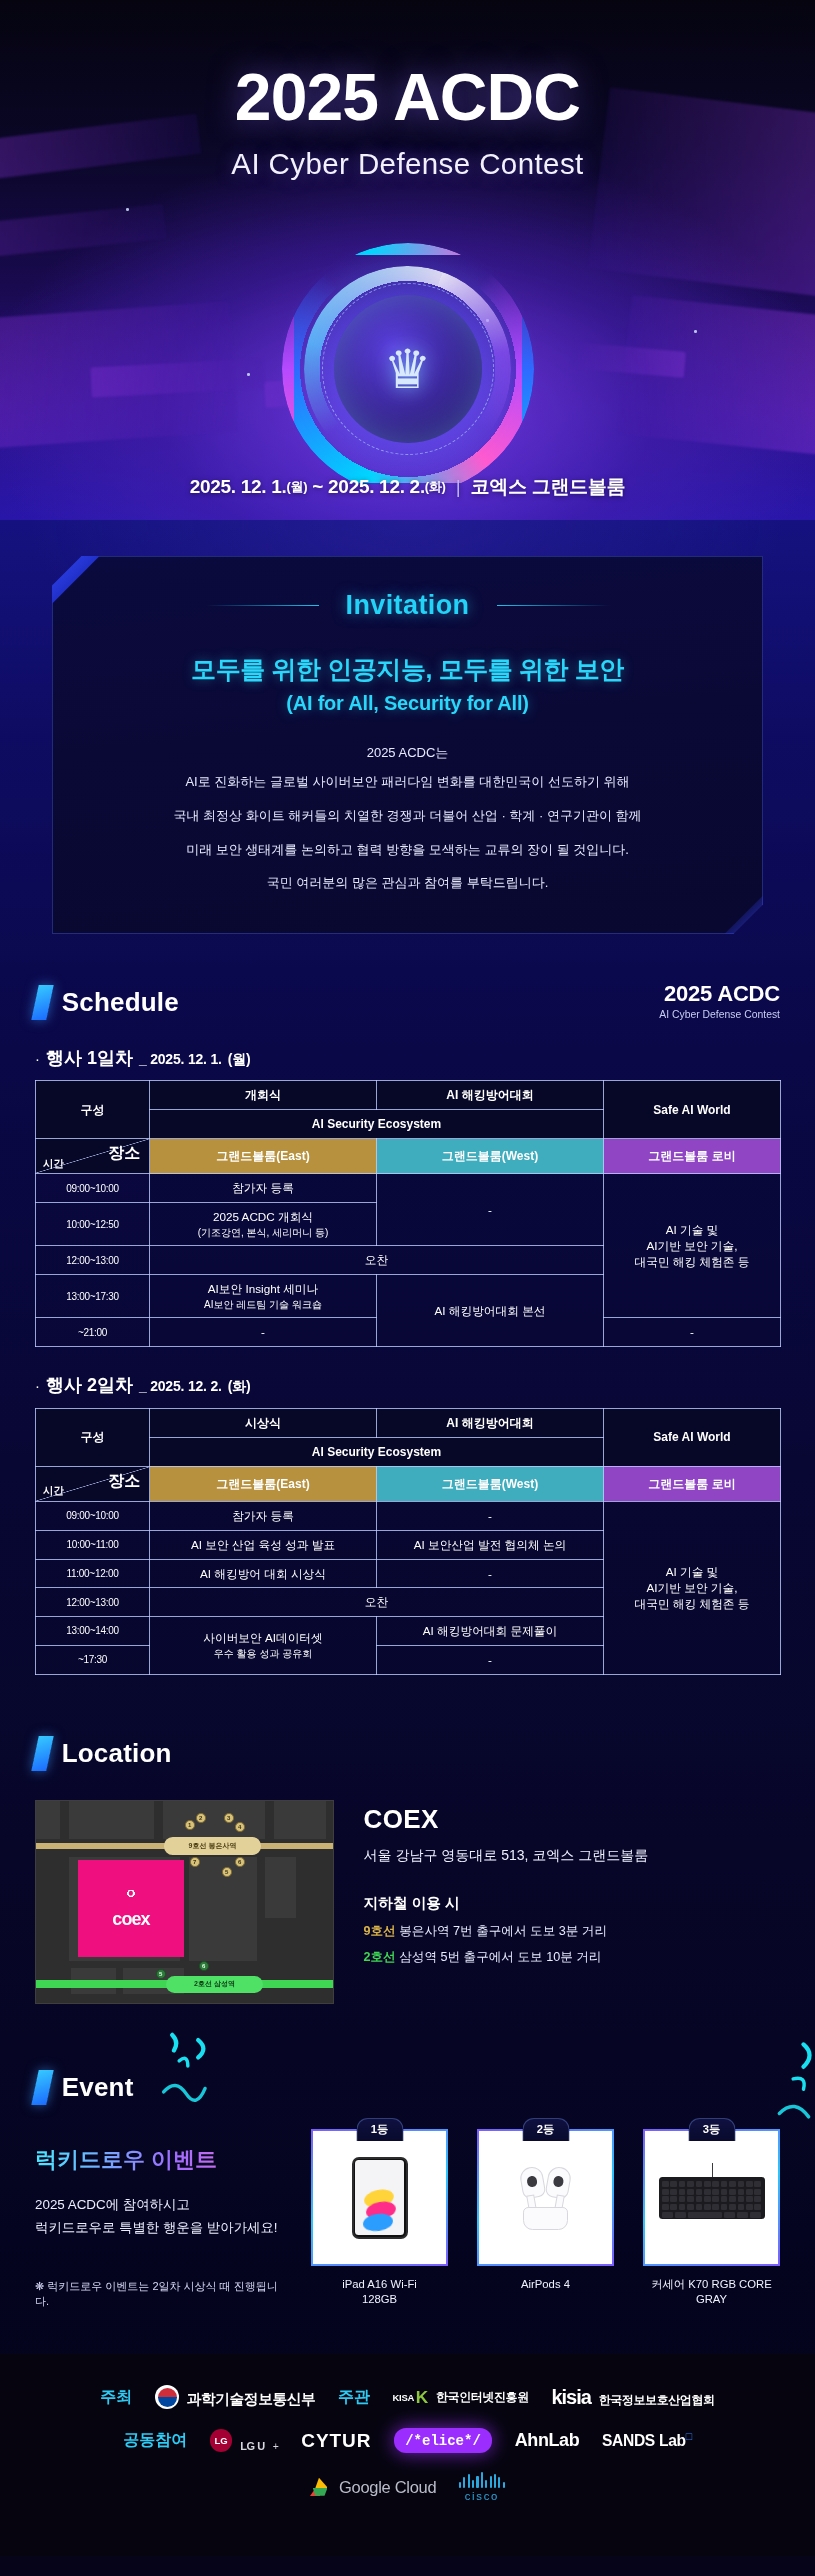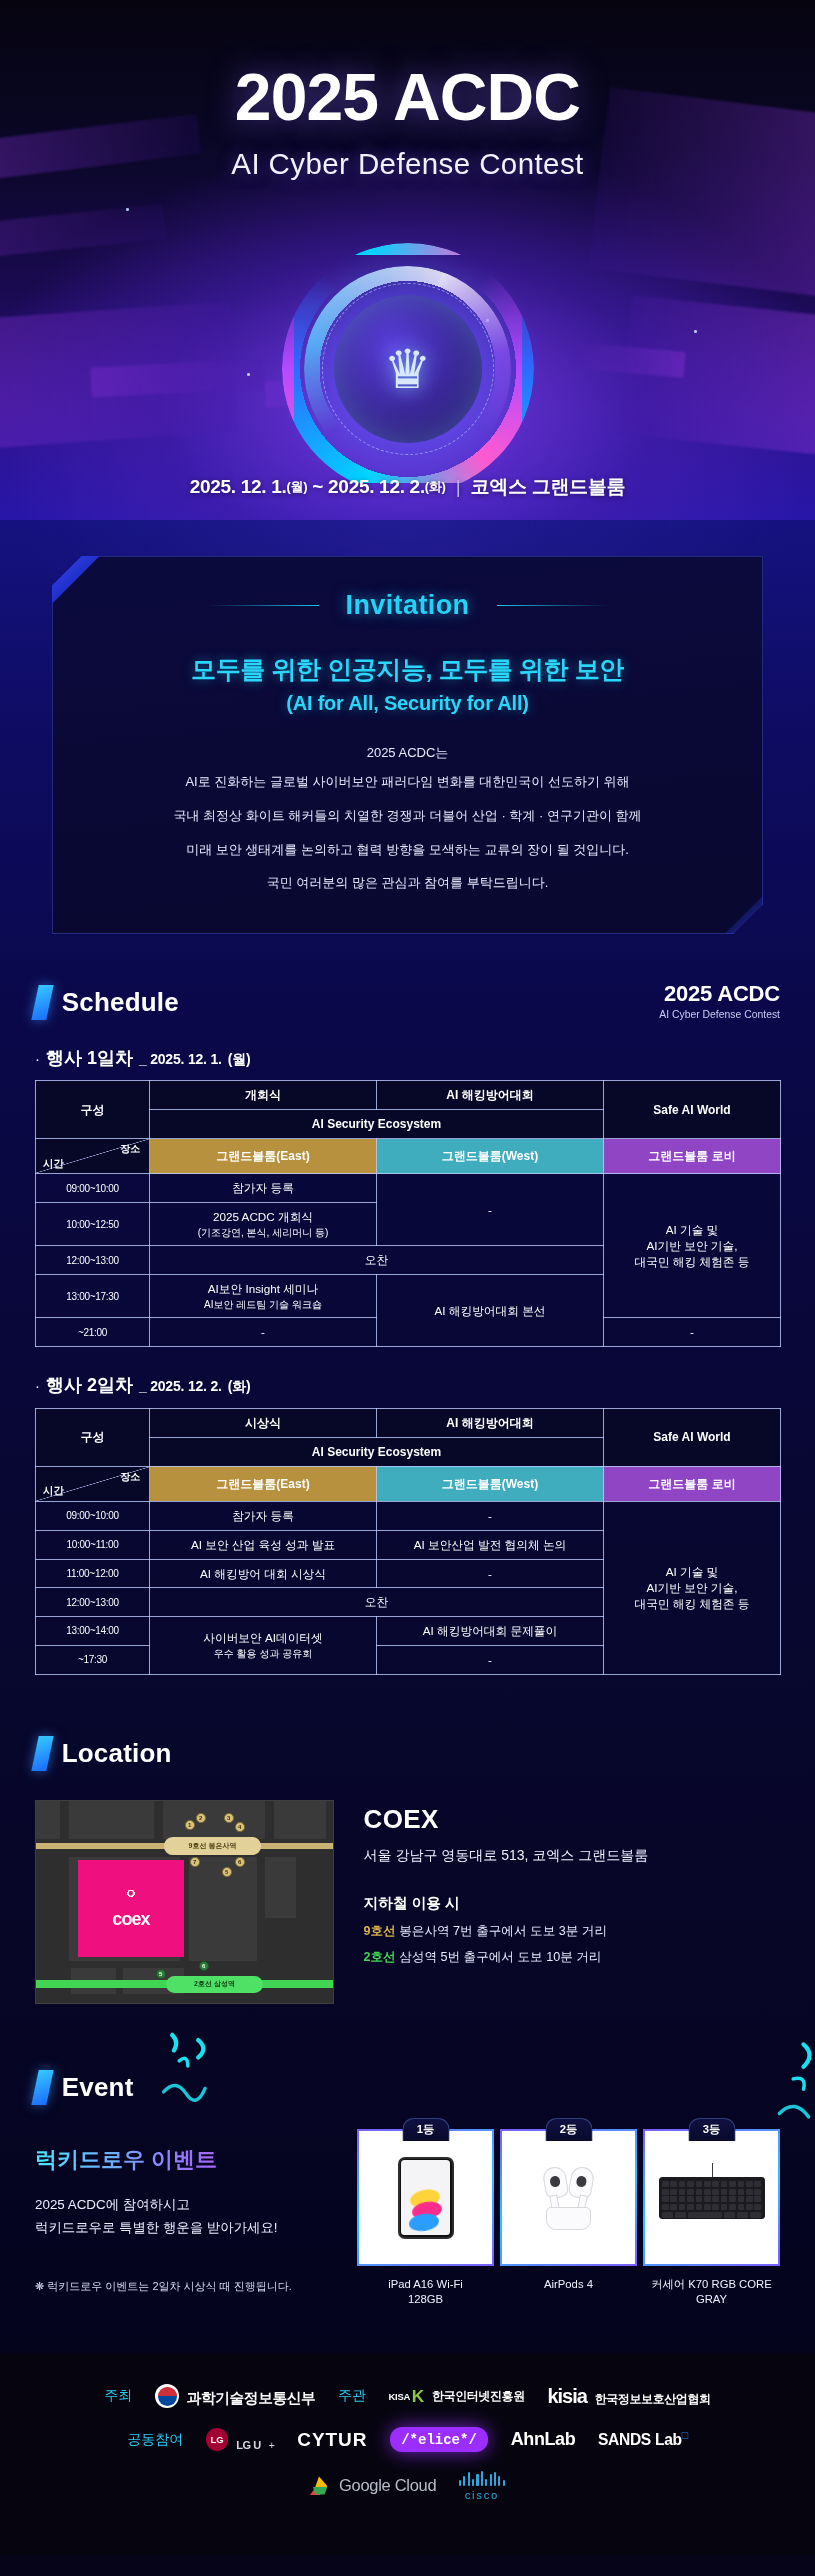--- a/index.html
+++ b/index.html
@@ -203,21 +203,21 @@
   
   th.diag {
     position: relative; height: 35px; padding: 0;
     background: #070728;
   }
   th.diag .dl {
     position: absolute; left: 0; top: 0; width: 100%; height: 100%;
     background: linear-gradient(to bottom right, transparent 0%, transparent calc(50% - 0.6px), rgba(190,205,255,.85) 50%, transparent calc(50% + 0.6px), transparent 100%);
   }
   th.diag .t-time { position: absolute; left: 7px; bottom: 2.6px; font-size: 10.4px; font-weight: 700; }
-  th.diag .t-place { position: absolute; right: 8.7px; top: 2.6px; font-size: 10px; font-weight: 700; }
+  th.diag .t-place { position: absolute; right: 8.7px; top: 2.6px; font-size: 16px; font-weight: 700; }
 
   td.cell { background: rgba(8,8,48,.35); }
   td.time { font-size: 10px; letter-spacing: -0.3px; background: rgba(8,8,48,.2); }
   .cell-sub { font-size: 10px; display: block; margin-top: 0.9px; }
 
   
   .location-section { padding-top: 61px; }
   .loc-body { display: flex; gap: 29.5px; margin-top: 29.5px; align-items: flex-start; }
   .map {
     position: relative; width: 299px; height: 204px;
@@ -281,21 +281,21 @@
   .event-body { display: flex; gap: 22.6px; margin-top: 24px; }
   .event-left { width: 312px; position: relative; }
   .event-h {
     font-size: 22px; font-weight: 700; margin-top: 16px;
     background: linear-gradient(90deg, #49e8ff 0%, #9f6bff 55%, #ff6fd0 100%);
     -webkit-background-clip: text; background-clip: text; color: transparent;
   }
   .event-p { font-size: 13.4px; color: #eceeff; line-height: 1.75; margin-top: 17.3px; }
   .event-note { font-size: 11px; color: #d6d9f5; margin-top: 40px; }
 
-  .prizes { display: flex; gap: 6px; flex: 1; position: relative; }
+  .prizes { display: flex; gap: 29px; flex: 1; position: relative; }
   .prize { position: relative; width: 137px; }
   .prize-rank {
     position: absolute; left: 50%; top: -11.3px; transform: translateX(-50%);
     width: 47px; height: 22.6px; border-radius: 11.3px 11.3px 0 0;
     background: linear-gradient(180deg, #0f1040 0%, #090a2c 100%);
     color: #fff; font-size: 11.3px; font-weight: 700;
     display: flex; align-items: center; justify-content: center;
     z-index: 3; border: 0.9px solid rgba(120,160,255,.35); border-bottom: none;
   }
   .prize-card {
@@ -336,21 +336,21 @@
   .kbd-cable { position:absolute; left: 50%; top: -14px; width: 1.7px; height: 14px; background:#3a3a40; }
 
   .confetti { position: absolute; pointer-events: none; }
 
   
   .footer {
     background: #06050f;
     padding: 31px 0 35px;
   }
   .footer-row { display: flex; align-items: center; justify-content: center; gap: 22.6px; margin-bottom: 19px; flex-wrap: nowrap; }
-  .f-tag { color: #2ecbf5; font-size: 14px; font-weight: 400; flex: 0 0 auto; }
+  .f-tag { color: #2ecbf5; font-size: 16px; font-weight: 700; flex: 0 0 auto; }
   .f-logo { display: flex; align-items: flex-end; gap: 7.8px; color: #ffffff; }
   .f-logo-text { font-size: 14.7px; font-weight: 700; letter-spacing: -0.4px; }
   .f-logo-text.sm { font-size: 12px; }
 
   .taegeuk { width: 24px; height: 24px; border-radius: 50%; background:#fff; position: relative; overflow:hidden; flex:0 0 auto;}
   .taegeuk::before { content:""; position:absolute; left:2.6px; top:2.6px; width:19px; height:9.5px;
     background:#cd2e3a; border-radius: 9.5px 9.5px 0 0; }
   .taegeuk::after { content:""; position:absolute; left:2.6px; top:12px; width:19px; height:9.5px;
     background:#0047a0; border-radius: 0 0 9.5px 9.5px; }
 

